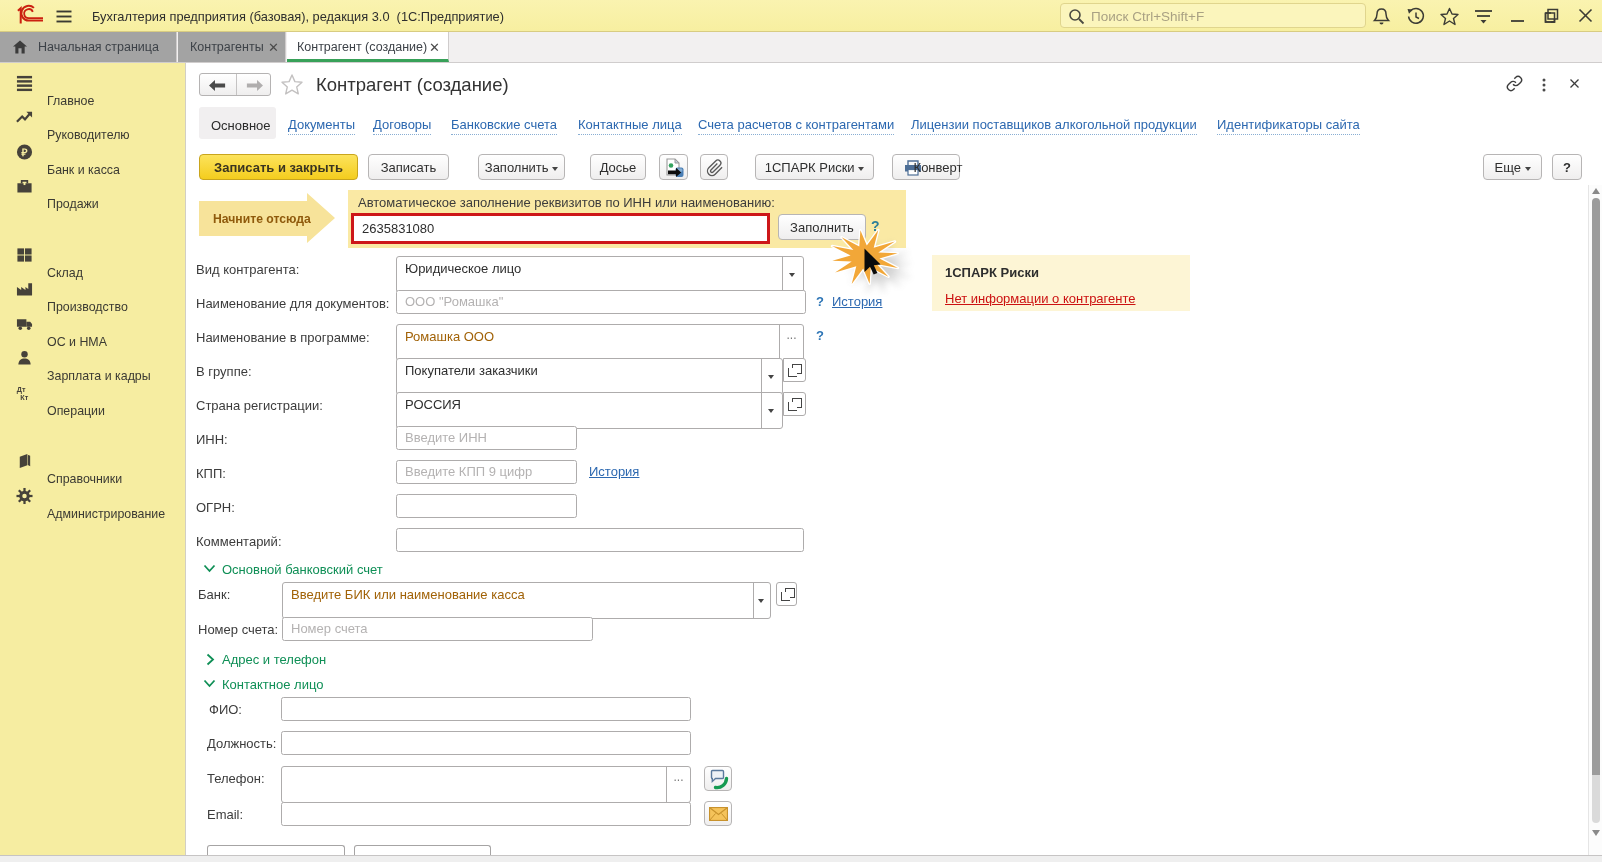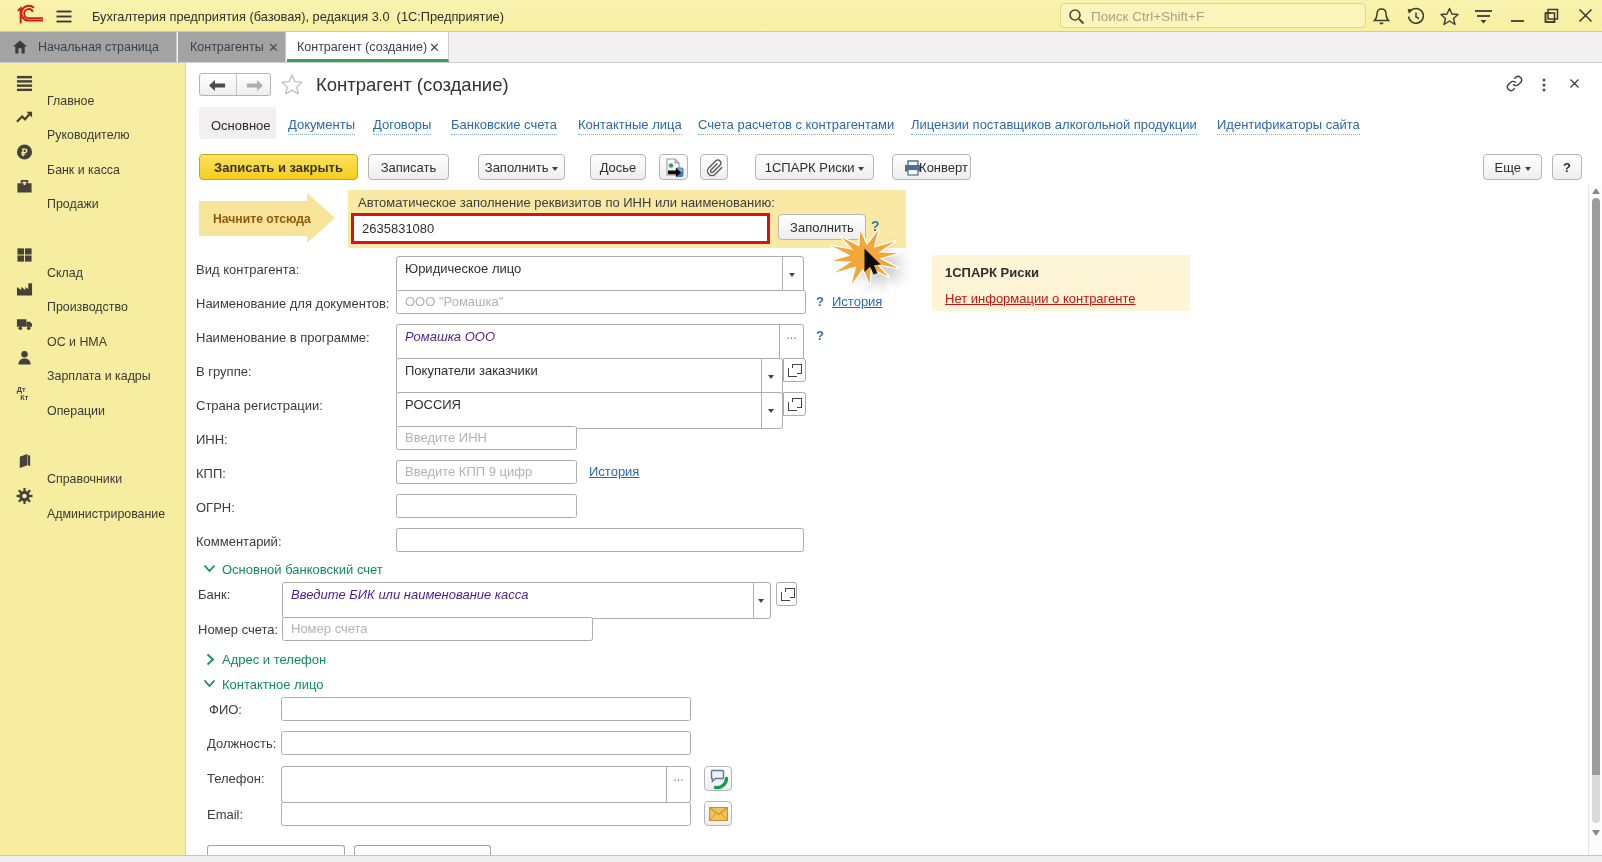--- a/index.html
+++ b/index.html
@@ -33,21 +33,21 @@
   font-size:13px; color:#2e2e2e; text-align:center; }
 .btn .bt { position:absolute; width:100%; top:5px; }
 input, .inp { position:absolute; border:1px solid #aeacac; border-radius:2.5px; background:#fff; font-family:"Liberation Sans",sans-serif;
   font-size:13px; color:#2e2e2e; padding:0 0 0 8px; }
 .ph { color:#b4b2b2; }
 .lbl { position:absolute; font-size:13px; color:#3c3c3c; white-space:nowrap; }
 .link { position:absolute; font-size:13px; color:#2c68b0; white-space:nowrap; }
 .green { color:#0f8f56; }
 .combo { position:absolute; height:37px; border:1px solid #aeacac; border-radius:3px; background:#fff; }
 .combo .val { position:absolute; left:8px; top:4px; font-size:13px; color:#2e2e2e; white-space:nowrap; }
-.combo .val.ph { color:#4c1d95;font-style:italic; }
+.combo .val.ph { color:#a16207; }
 .combo .dd { position:absolute; right:0; top:0; bottom:0; width:21px; border-left:1px solid #aeacac; }
 .car { display:inline-block; width:0; height:0; border-left:3.5px solid transparent; border-right:3.5px solid transparent; border-top:4.5px solid #444; vertical-align:middle; position:relative; }
 .combo .dd .car { position:absolute; left:50%; top:50%; margin:-2px 0 0 -4px; }
 .sqbtn { position:absolute; width:23px; height:24px; border:1px solid #aeacac; border-radius:0 3px 3px 0; background:#fff; }
 .sqbtn:before { content:""; position:absolute; left:8px; top:5px; width:8px; height:8px; border:1.4px solid #444; }
 .sqbtn:after { content:""; position:absolute; left:4px; top:9px; width:8px; height:8px; border:1.4px solid #444; border-top:none; border-right:none; background:#fff; }
 .qm { font-size:13px; font-weight:bold; color:#2d75b6; }
 </style>
 </head>
 <body>
@@ -292,21 +292,21 @@
         </svg>
     </div>
     <div class="btn" style="left:513px;top:91px;width:28px;height:26px">
       <svg class="abs" style="left:5px;top:4px" width="18" height="18" viewBox="0 0 24 24">
           <path d="M21.44 11.05l-9.19 9.19a6 6 0 0 1-8.49-8.49l9.19-9.19a4 4 0 0 1 5.66 5.66l-9.2 9.19a2 2 0 0 1-2.83-2.83l8.49-8.48" fill="none" stroke="#5a5a5a" stroke-width="1.8"></path>
         </svg>
     </div>
     <div class="btn" style="left:568px;top:91px;width:119px;height:26px">
         <div class="bt">1СПАРК Риски <span class="car"></span></div>
       </div>
-    <div class="btn" style="left:705px;top:91px;width:79px;height:26px">
+    <div class="btn" style="left:705px;top:91px;width:68px;height:26px">
       <svg class="abs" style="left:11px;top:5px" width="18" height="16" viewBox="0 0 18 16">
           <path d="M4 5 L4 1 L14 1 L14 5" fill="none" stroke="#4d6e96" stroke-width="1.4"></path>
           <rect x="1" y="5" width="16" height="6.5" fill="#4d6e96"></rect>
           <rect x="4" y="9.5" width="10" height="5.5" fill="#fff" stroke="#4d6e96" stroke-width="1.2"></rect>
         </svg>
       <div class="bt" style="left:12px">Конверт</div>
     </div>
     <div class="btn" style="left:1296px;top:91px;width:59px;height:26px">
         <div class="bt">Еще <span class="car"></span></div>
       </div>

